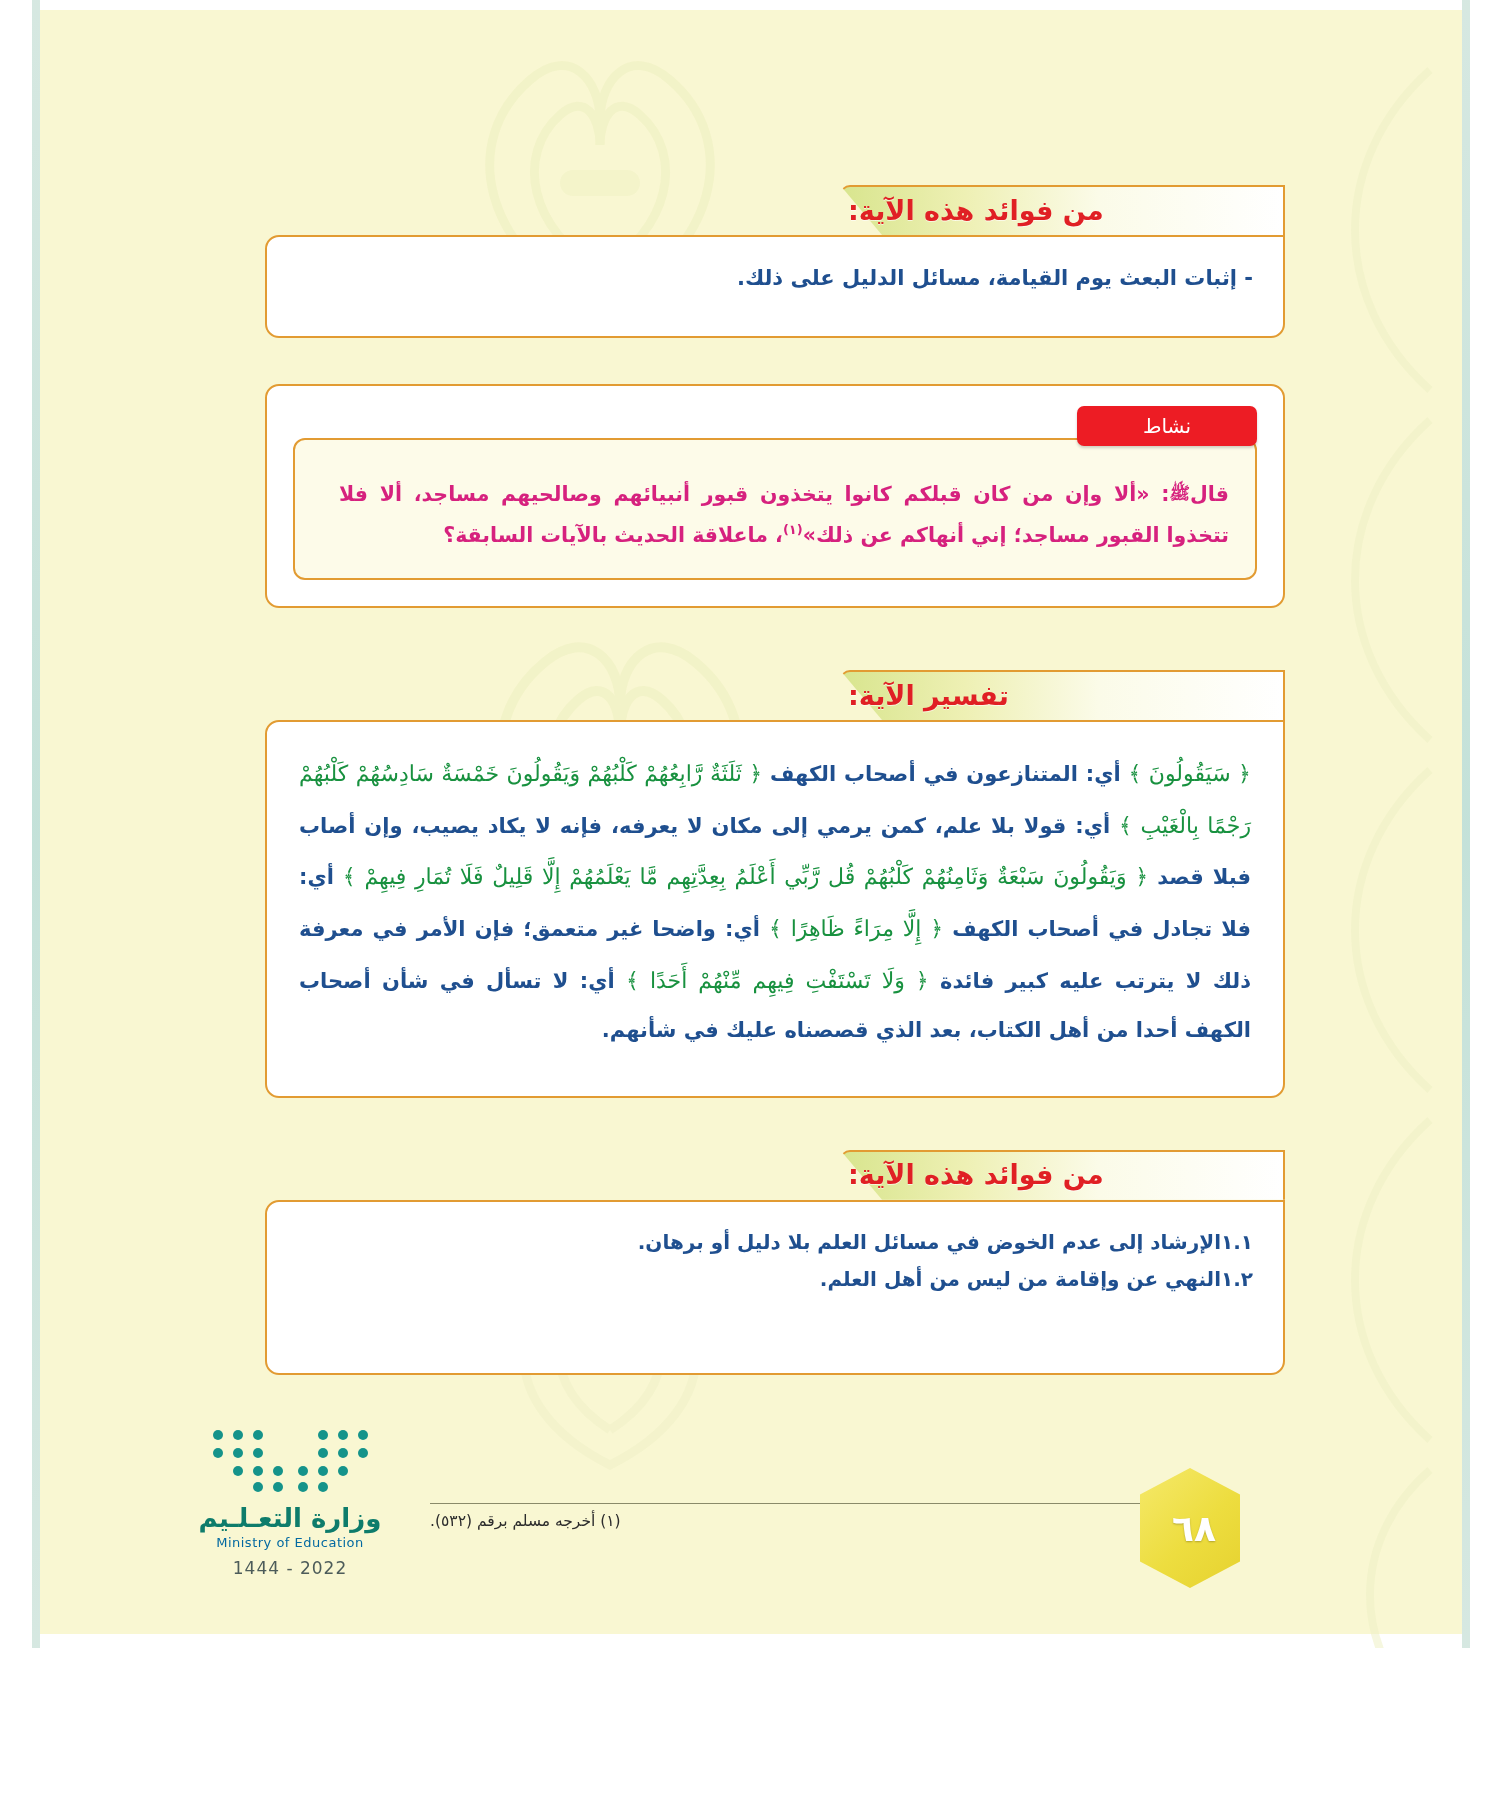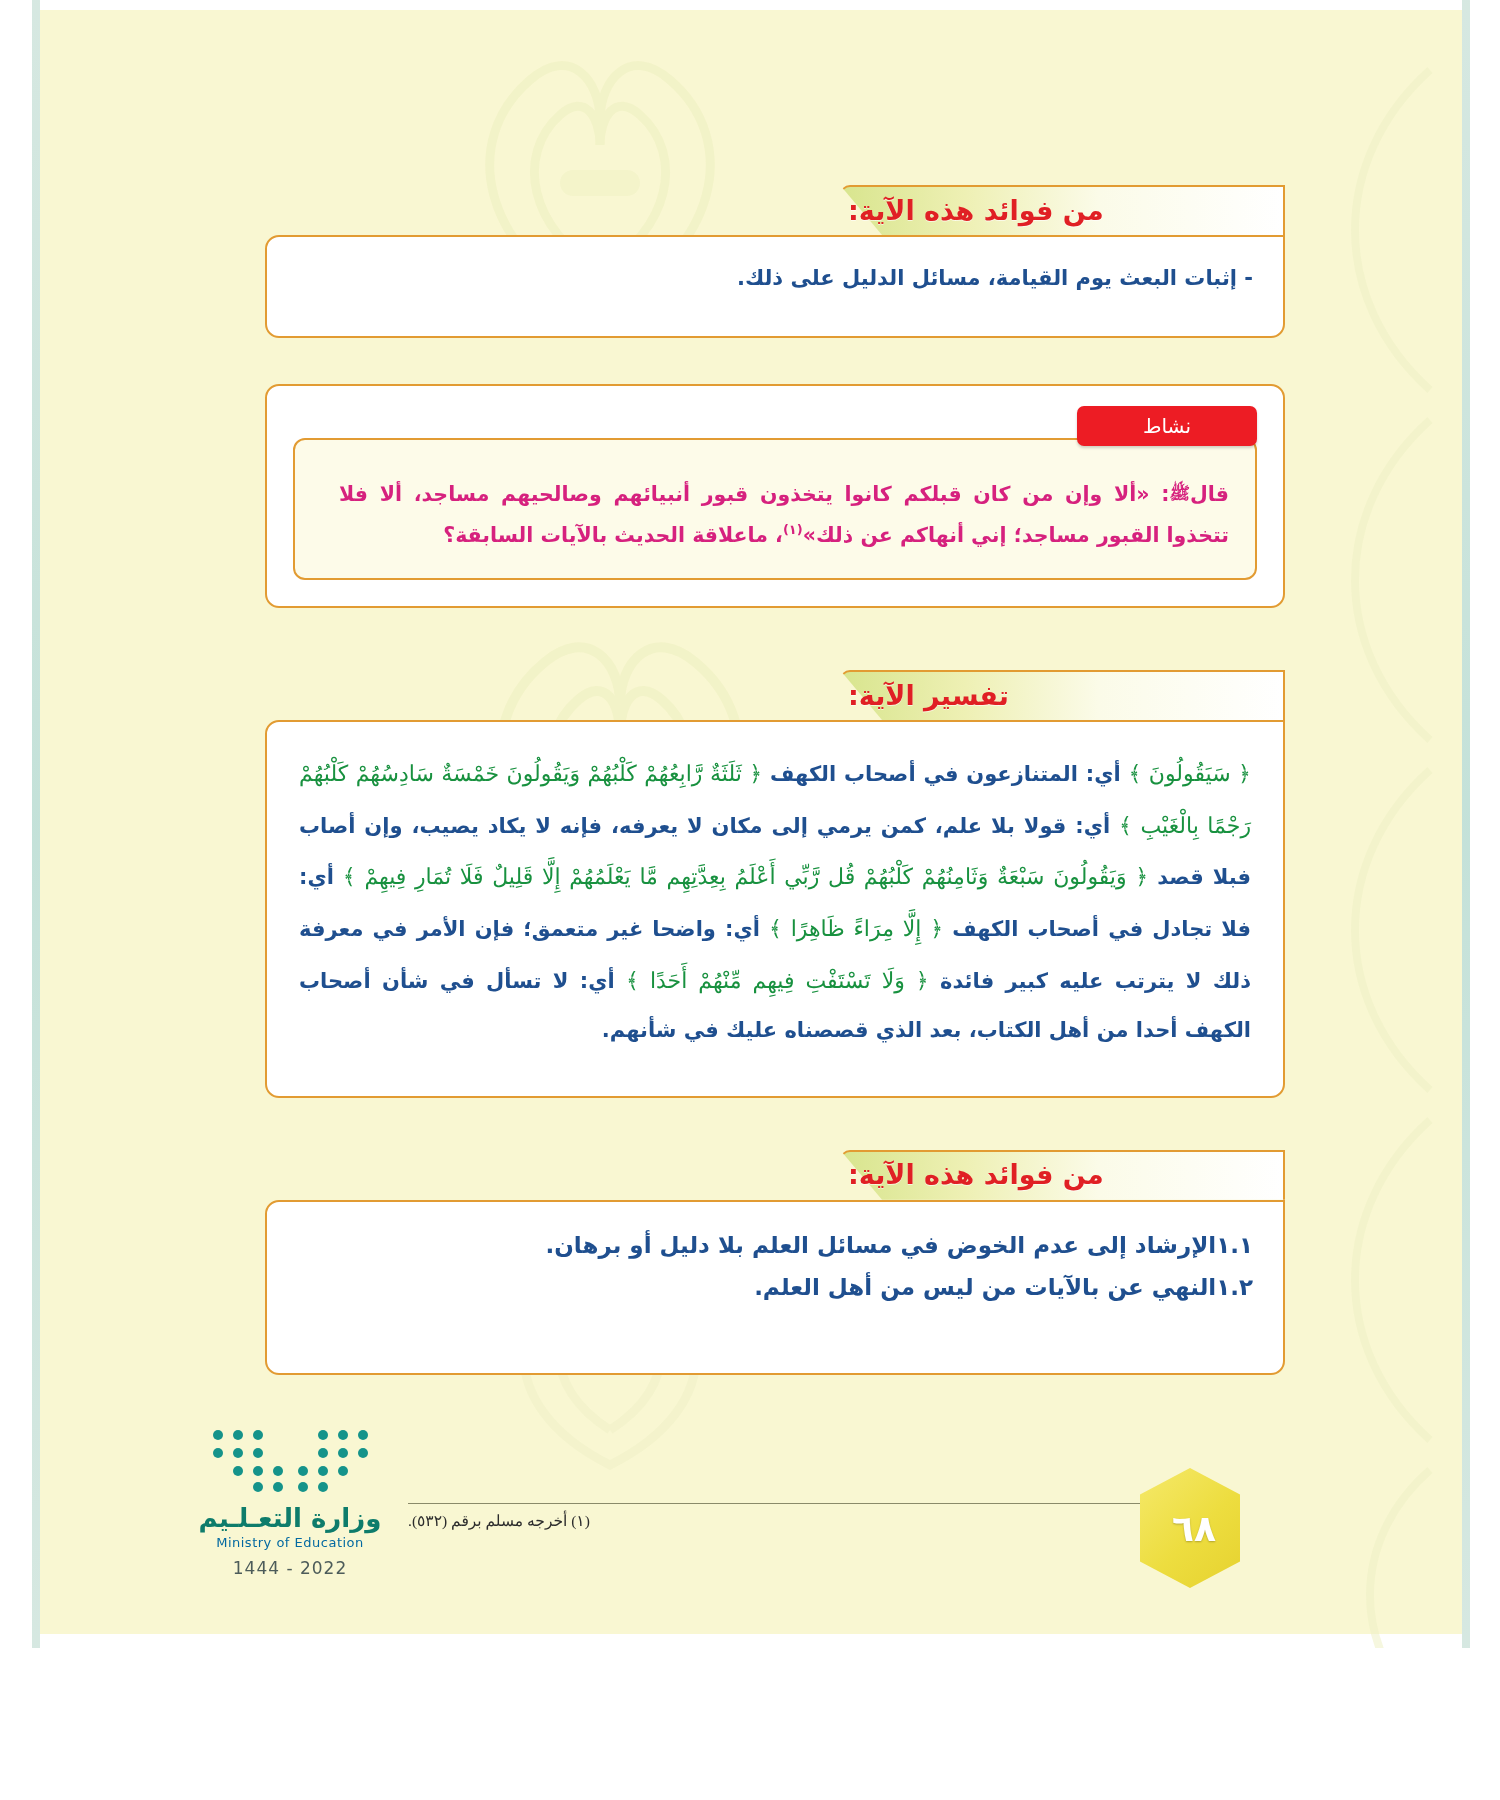--- a/index.html
+++ b/index.html
@@ -157,21 +157,21 @@
     font-family:"DejaVu Serif","Liberation Serif",serif;
     font-weight:normal;
     font-size:22px;
   }
 
   .benefits-list{
     direction:rtl;text-align:right;
   }
   .benefits-list div{
     color:#1f4f8f;
-    font-size:23px;
+    font-size:20px;
     font-weight:bold;
     line-height:1.85;
   }
 
   
   .footer{
     position:absolute;
     left:0;right:0;bottom:0;height:230px;
   }
   .logo{
@@ -185,22 +185,22 @@
     color:#0e7c6b;font-size:26px;font-weight:bold;letter-spacing:2px;direction:rtl;
   }
   .logo .en{
     color:#0369a1;font-size:13px;letter-spacing:.5px;margin-top:2px;
   }
   .logo .yr{
     color:#4d5c5a;font-size:17px;margin-top:8px;letter-spacing:1px;
   }
   .footnote-wrap{
     position:absolute;
-    right:300px;left:408px;bottom:118px;
-    direction:rtl;text-align:left;font-family:Liberation Serif, serif;
+    right:300px;left:430px;bottom:118px;
+    direction:rtl;text-align:left;
   }
   .footnote-rule{
     height:1px;background:#8a8a6a;width:100%;margin-bottom:8px;
   }
   .footnote{
     color:#2c2c2c;font-size:15.5px;direction:rtl;text-align:left;
   }
   .pagetab{
     position:absolute;
     left:1140px;bottom:60px;
@@ -317,21 +317,21 @@
 
     <div class="sec" style="margin-top:52px;">
       <div class="banner">
         <div class="bg"></div>
         <div class="title">من فوائد هذه الآية:</div>
       </div>
       <div class="card attached" style="height:175px;">
         <div class="card-inner">
           <div class="benefits-list">
             <div>١.١الإرشاد إلى عدم الخوض في مسائل العلم بلا دليل أو برهان.</div>
-            <div>١.٢النهي عن بالآيات من ليس من أهل العلم.</div>
+            <div>١.٢النهي عن وإقامة من ليس من أهل العلم.</div>
           </div>
         </div>
       </div>
     </div>
 
   </div>
 
   <div class="footer">
 
     <div class="logo">

